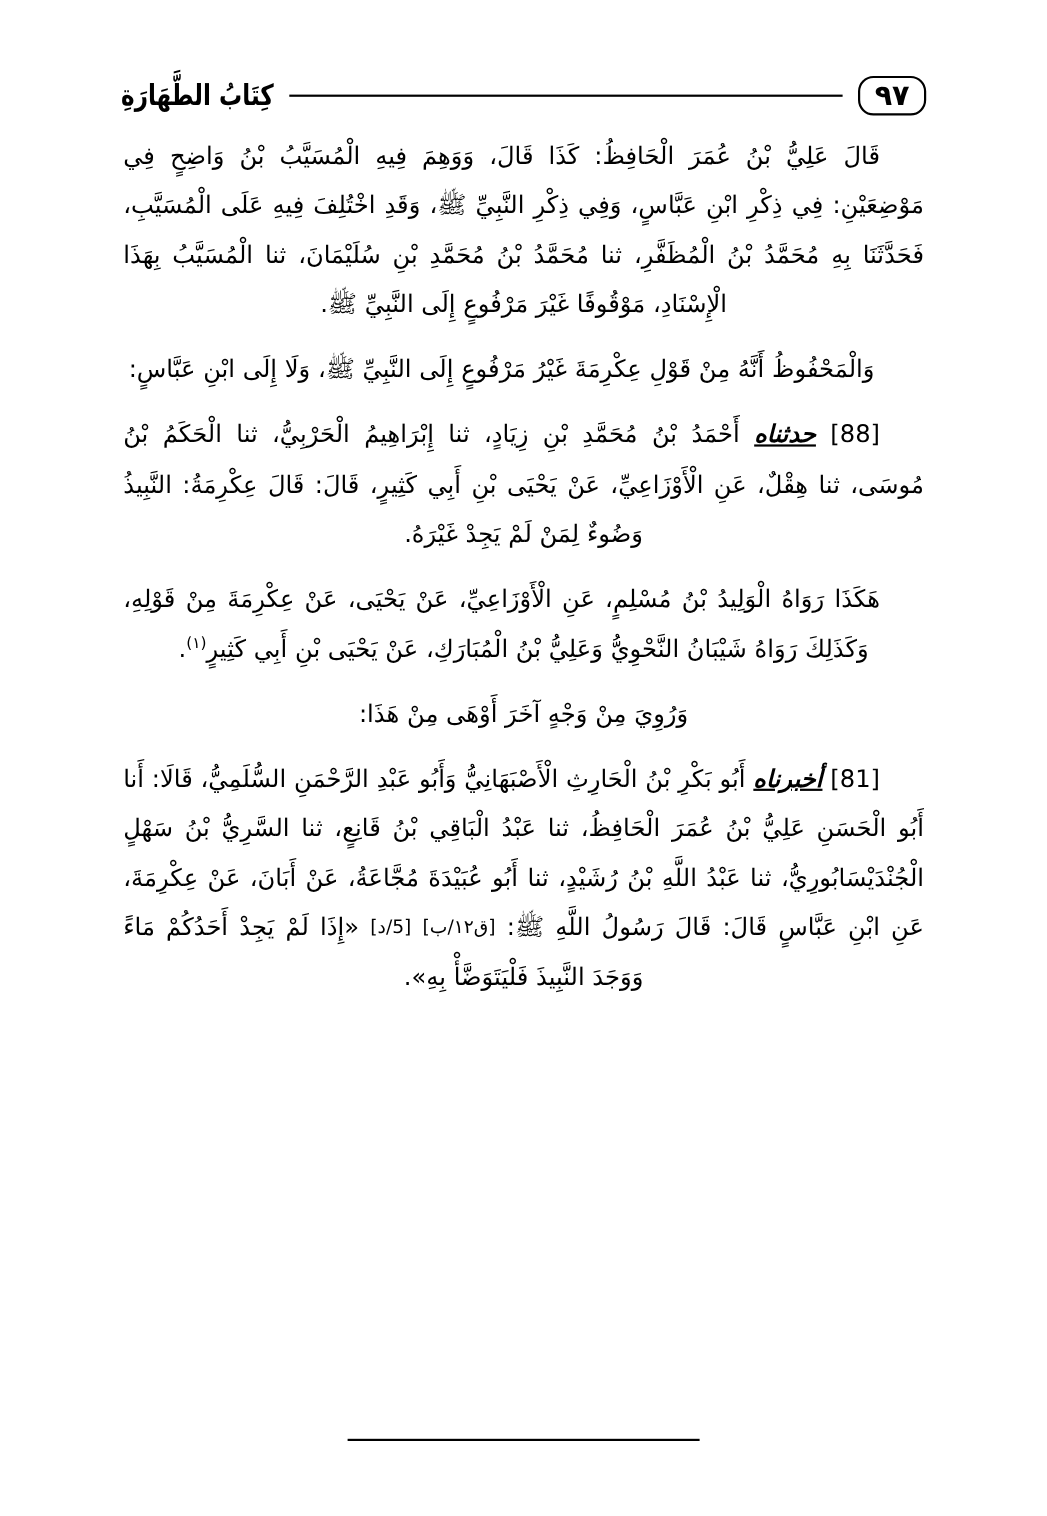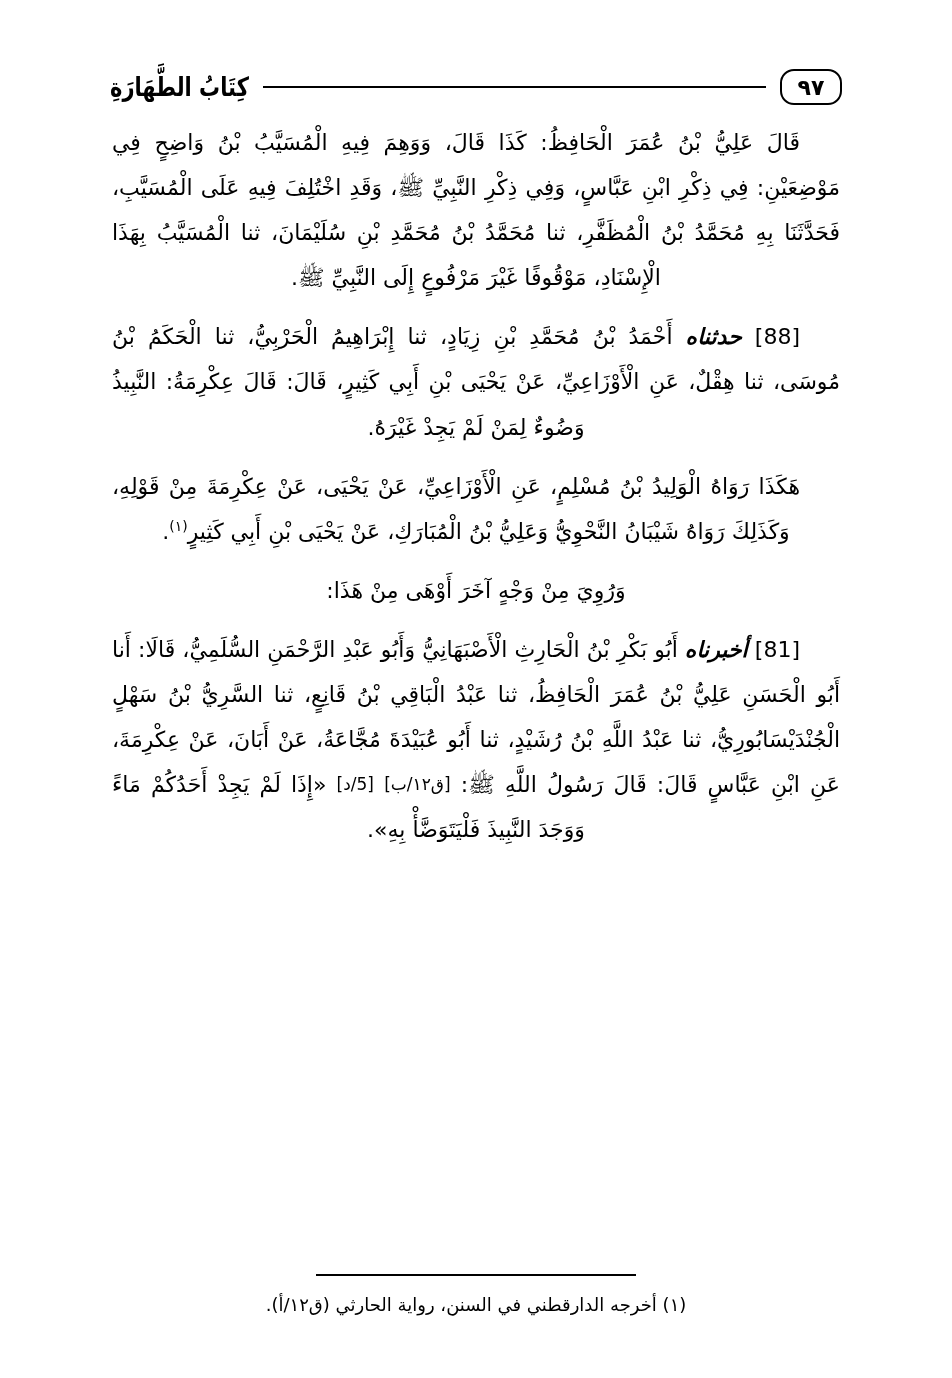--- a/index.html
+++ b/index.html
@@ -53,21 +53,21 @@
     align-self: center;
   }
   .page-number-box {
     border: 2px solid #000;
     border-radius: 14px;
     min-width: 62px;
     height: 32px;
     display: flex;
     align-items: center;
     justify-content: center;
-    font-size: 22px;
+    font-size: 26px;
     font-weight: 700;
     padding: 16px 6px;
     box-sizing: border-box;
   }
 
   
   .content {
     position: absolute;
     top: 120px;
     right: 112px;
@@ -92,20 +92,21 @@
   }
   .bold {
     font-weight: 400;
   }
   .hadith-num {
     font-weight: 400;
   }
   .narr-word {
     font-weight: 700;
     font-style: italic;
+    text-decoration: underline;
   }
   .ms-ref {
     font-size: 17px;
     vertical-align: 2px;
   }
   .sup {
     font-size: 14px;
     vertical-align: super;
   }
 
@@ -137,20 +138,21 @@
   <div class="header">
     <div class="header-title">كِتَابُ الطَّهَارَةِ</div>
     <div class="header-rule"></div>
     <div class="page-number-box">٩٧</div>
   </div>
 
   <div class="content">
 
     <p class="para indent">قَالَ عَلِيُّ بْنُ عُمَرَ الْحَافِظُ: كَذَا قَالَ، وَوَهِمَ فِيهِ الْمُسَيَّبُ بْنُ وَاضِحٍ فِي مَوْضِعَيْنِ: فِي ذِكْرِ ابْنِ عَبَّاسٍ، وَفِي ذِكْرِ النَّبِيِّ ﷺ، وَقَدِ اخْتُلِفَ فِيهِ عَلَى الْمُسَيَّبِ، فَحَدَّثَنَا بِهِ مُحَمَّدُ بْنُ الْمُظَفَّرِ، ثنا مُحَمَّدُ بْنُ مُحَمَّدِ بْنِ سُلَيْمَانَ، ثنا الْمُسَيَّبُ بِهَذَا الْإِسْنَادِ، مَوْقُوفًا غَيْرَ مَرْفُوعٍ إِلَى النَّبِيِّ ﷺ.</p>
 
+    <p class="para indent">وَالْمَحْفُوظُ أَنَّهُ مِنْ قَوْلِ عِكْرِمَةَ غَيْرُ مَرْفُوعٍ إِلَى النَّبِيِّ ﷺ، وَلَا إِلَى ابْنِ عَبَّاسٍ:</p>
 
     <p class="para indent">
       <span class="hadith-num">[88]</span>
       <span class="narr-word">حدثناه</span>
       <span>أَحْمَدُ بْنُ مُحَمَّدِ بْنِ زِيَادٍ، ثنا إِبْرَاهِيمُ الْحَرْبِيُّ، ثنا الْحَكَمُ بْنُ مُوسَى، ثنا هِقْلٌ، عَنِ الْأَوْزَاعِيِّ، عَنْ يَحْيَى بْنِ أَبِي كَثِيرٍ، قَالَ: قَالَ عِكْرِمَةُ: النَّبِيذُ وَضُوءٌ لِمَنْ لَمْ يَجِدْ غَيْرَهُ.</span>
     </p>
 
     <p class="para indent">
       <span>هَكَذَا رَوَاهُ الْوَلِيدُ بْنُ مُسْلِمٍ، عَنِ الْأَوْزَاعِيِّ، عَنْ يَحْيَى، عَنْ عِكْرِمَةَ مِنْ قَوْلِهِ، وَكَذَلِكَ رَوَاهُ شَيْبَانُ النَّحْوِيُّ وَعَلِيُّ بْنُ الْمُبَارَكِ، عَنْ يَحْيَى بْنِ أَبِي كَثِيرٍ</span><span class="sup">(١)</span><span>.</span>
     </p>
@@ -164,19 +166,15 @@
       <span class="ms-ref">[ق١٢/ب]</span>
       <span class="ms-ref">[5/د]</span>
       <span class="bold">«إِذَا لَمْ يَجِدْ أَحَدُكُمْ مَاءً وَوَجَدَ النَّبِيذَ فَلْيَتَوَضَّأْ بِهِ».</span>
     </p>
 
 
   </div>
 
   <div class="footnote-area">
     <div class="footnote-rule"></div>
-    <p class="footnote">
-      <span>(١)</span>
-      <span>أخرجه الدارقطني في السنن، رواية الحارثي (ق١٢/أ).</span>
-    </p>
   </div>
 
 </div>
 
 </body></html>

